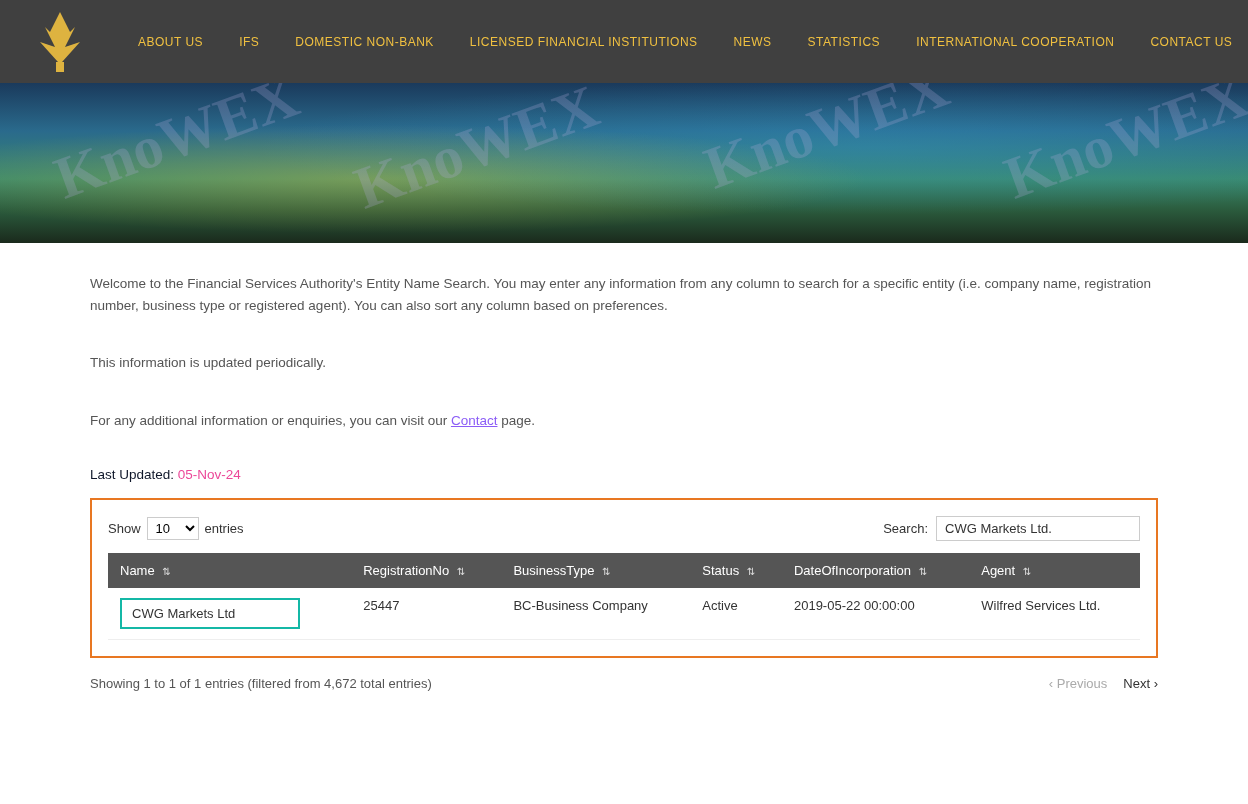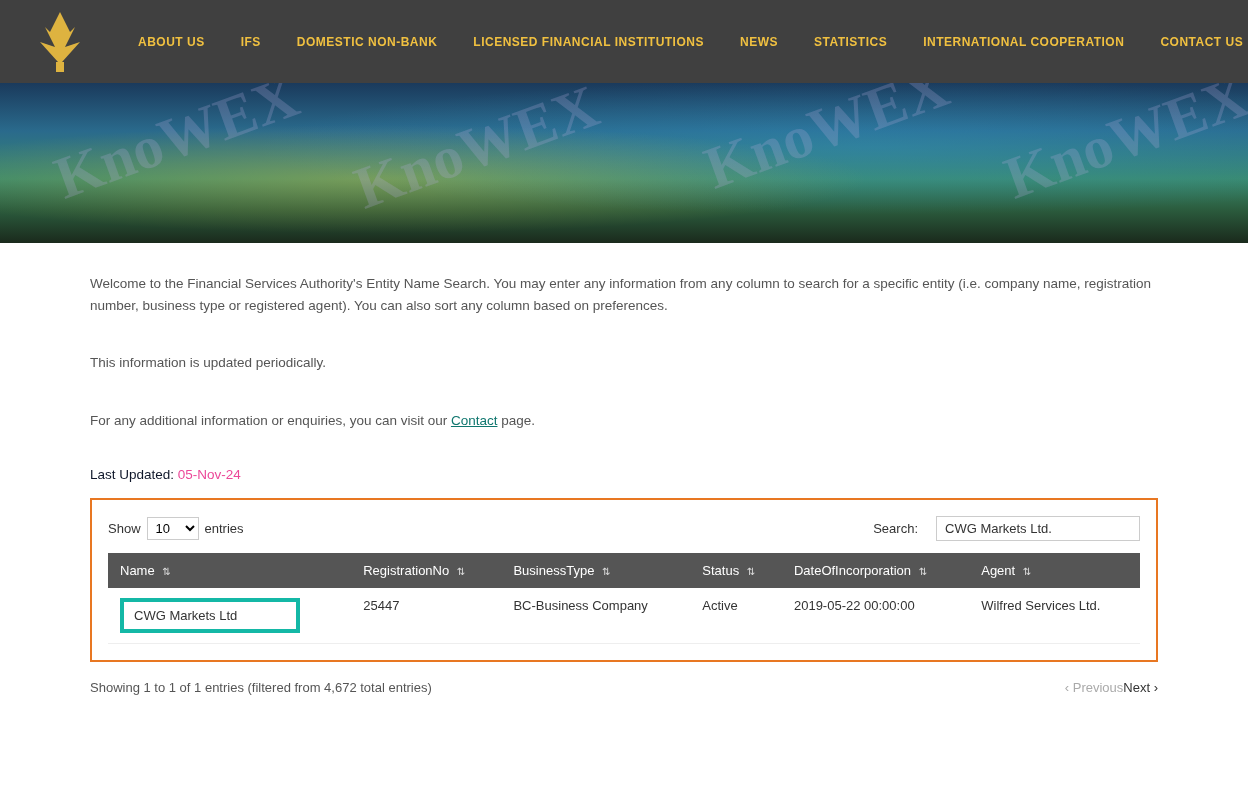--- a/index.html
+++ b/index.html
@@ -24,21 +24,21 @@
     .navbar-logo svg { width: 100%; height: 100%; }
     .navbar-links {
       display: flex;
       align-items: center;
       gap: 0;
       flex: 1;
     }
     .nav-item {
       color: #f0c040;
       font-size: 12px;
-      font-weight: bold;
+      font-weight: normal;
       letter-spacing: 0.5px;
       text-transform: uppercase;
       padding: 0 18px;
       cursor: pointer;
       white-space: nowrap;
       height: 83px;
       display: flex;
       align-items: center;
       text-decoration: none;
     }
@@ -78,21 +78,21 @@
     .content {
       padding: 30px 90px 20px 90px;
     }
     .intro-text {
       color: #555;
       font-size: 13.5px;
       line-height: 1.6;
       margin-bottom: 20px;
     }
     .intro-text a {
-      color: #0f766e;
+      color: #8b5cf6;
       text-decoration: underline;
     }
 
     .last-updated {
       margin-bottom: 16px;
       font-size: 13.5px;
     }
     .last-updated-label {
       color: #0f172a;
       font-weight: normal;
@@ -125,21 +125,21 @@
     .entries-select {
       border: 1px solid #ccc;
       padding: 2px 4px;
       font-size: 13px;
       background: #fff;
       cursor: pointer;
     }
     .search-area {
       display: flex;
       align-items: center;
-      gap: 18px;
+      gap: 8px;
       font-size: 13px;
     }
     .search-input {
       border: 1px solid #ccc;
       padding: 4px 8px;
       font-size: 13px;
       width: 204px;
       color: #333;
     }
 
@@ -171,40 +171,40 @@
     }
     tbody tr:nth-child(even) {
       background: #f9f9f9;
     }
     tbody td {
       padding: 10px 12px;
       border-bottom: 1px solid #eee;
       vertical-align: top;
     }
     .name-cell {
-      border: 4px solid #14b8a6;
+      border: 2px solid #14b8a6;
       padding: 6px 10px;
       display: inline-block;
       min-width: 180px;
     }
 
     
     .pagination-row {
       display: flex;
       justify-content: space-between;
       align-items: center;
       padding: 8px 0 0 0;
       font-size: 13px;
       color: #555;
     }
     .pagination-info {}
     .pagination-links {
       display: flex;
       align-items: center;
-      gap: 0;
+      gap: 16px;
     }
     .pagination-links span {
       cursor: pointer;
       color: #555;
       font-size: 13px;
     }
     .pagination-links .prev-link {
       color: #aaa;
     }
     .pagination-links .next-link {

